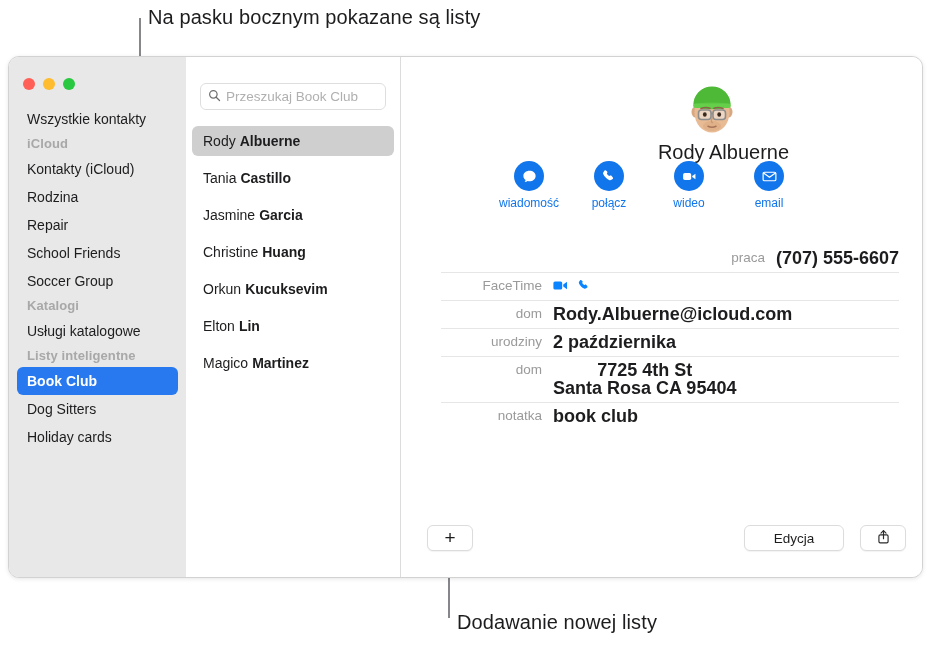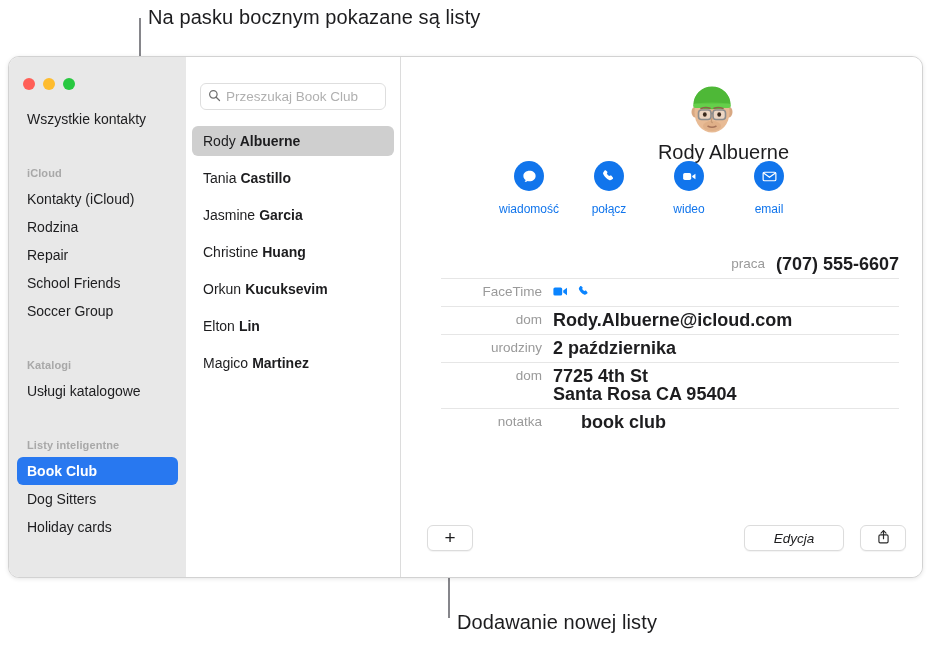--- a/index.html
+++ b/index.html
@@ -69,25 +69,25 @@
     font-size: 14px;
     color: #1d1d1f;
     white-space: nowrap;
   }
   .side-row.selected {
     background: #2878f0;
     color: #ffffff;
     font-weight: 600;
   }
   .side-header {
-    font-size: 11px;
+    font-size: 13px;
     font-weight: 700;
     color: #a8a8a8;
     padding: 0 18px;
-    margin-top: 32px;
+    margin-top: 2px;
     margin-bottom: 4px;
     height: 16px;
     display: flex;
     align-items: center;
     letter-spacing: 0.1px;
   }
   #all-contacts-row { margin-top: 10px; }
 
   
   #list-col {
@@ -173,39 +173,39 @@
   }
   .action-circle {
     width: 30px; height: 30px;
     border-radius: 50%;
     background: #1175ec;
     display: flex;
     align-items: center;
     justify-content: center;
   }
   .action-label {
-    margin-top: 11px;
+    margin-top: 5px;
     font-size: 12px;
     color: #1175ec;
     white-space: nowrap;
   }
 
   .fields {
     margin: 35px 23px 0 40px;
     border-top: 0;
   }
   .field-row {
     display: flex;
     align-items: flex-start;
     border-bottom: 1px solid #e6e6e6;
     padding: 4px 0 5px 0;
     min-height: 25px;
   }
   .field-row:first-child { border-top: 0; justify-content: flex-end; }
-  .field-row:last-child { border-bottom: 0; gap: 28px; }
+  .field-row:last-child { border-bottom: 0; }
   .field-label {
     width: 112px;
     flex: 0 0 112px;
     text-align: right;
     font-size: 13.5px;
     color: #9a9a9a;
     padding-right: 11px;
     line-height: 18px;
   }
   .field-value {
@@ -233,21 +233,21 @@
     box-shadow: 0 1px 1px rgba(0,0,0,0.05);
     display: flex;
     align-items: center;
     justify-content: center;
     font-family: "Liberation Sans", sans-serif;
     font-size: 13.5px;
     color: #1d1d1f;
     cursor: default;
   }
   #add-btn { left: 26px; top: 10px; width: 46px; height: 26px; font-size: 19px; font-weight: 300; }
-  #edit-btn { right: 78px; top: 10px; width: 100px; height: 26px; font-style: italic; }
+  #edit-btn { right: 78px; top: 10px; width: 100px; height: 26px; }
   #share-btn { right: 16px; top: 10px; width: 46px; height: 26px; }
 </style>
 </head>
 <body>
 
 <div id="stage">
 
   <div class="callout-text" style="left:148px; top:6px;">Na pasku bocznym pokazane są listy</div>
   <div class="callout-line" style="left:139px; top:18px; height:62px;"></div>
 
@@ -446,21 +446,21 @@
           <div class="field-value">Rody.Albuerne@icloud.com</div>
         </div>
 
         <div class="field-row">
           <div class="field-label">urodziny</div>
           <div class="field-value">2 października</div>
         </div>
 
         <div class="field-row">
           <div class="field-label">dom</div>
-          <div class="field-value" style="display:block;">
+          <div class="field-value" style="display:block;text-align:center;">
             <span class="addr-line">7725 4th St</span>
             <span class="addr-line">Santa Rosa CA 95404</span>
           </div>
         </div>
 
         <div class="field-row">
           <div class="field-label">notatka</div>
           <div class="field-value">book club</div>
         </div>
 

